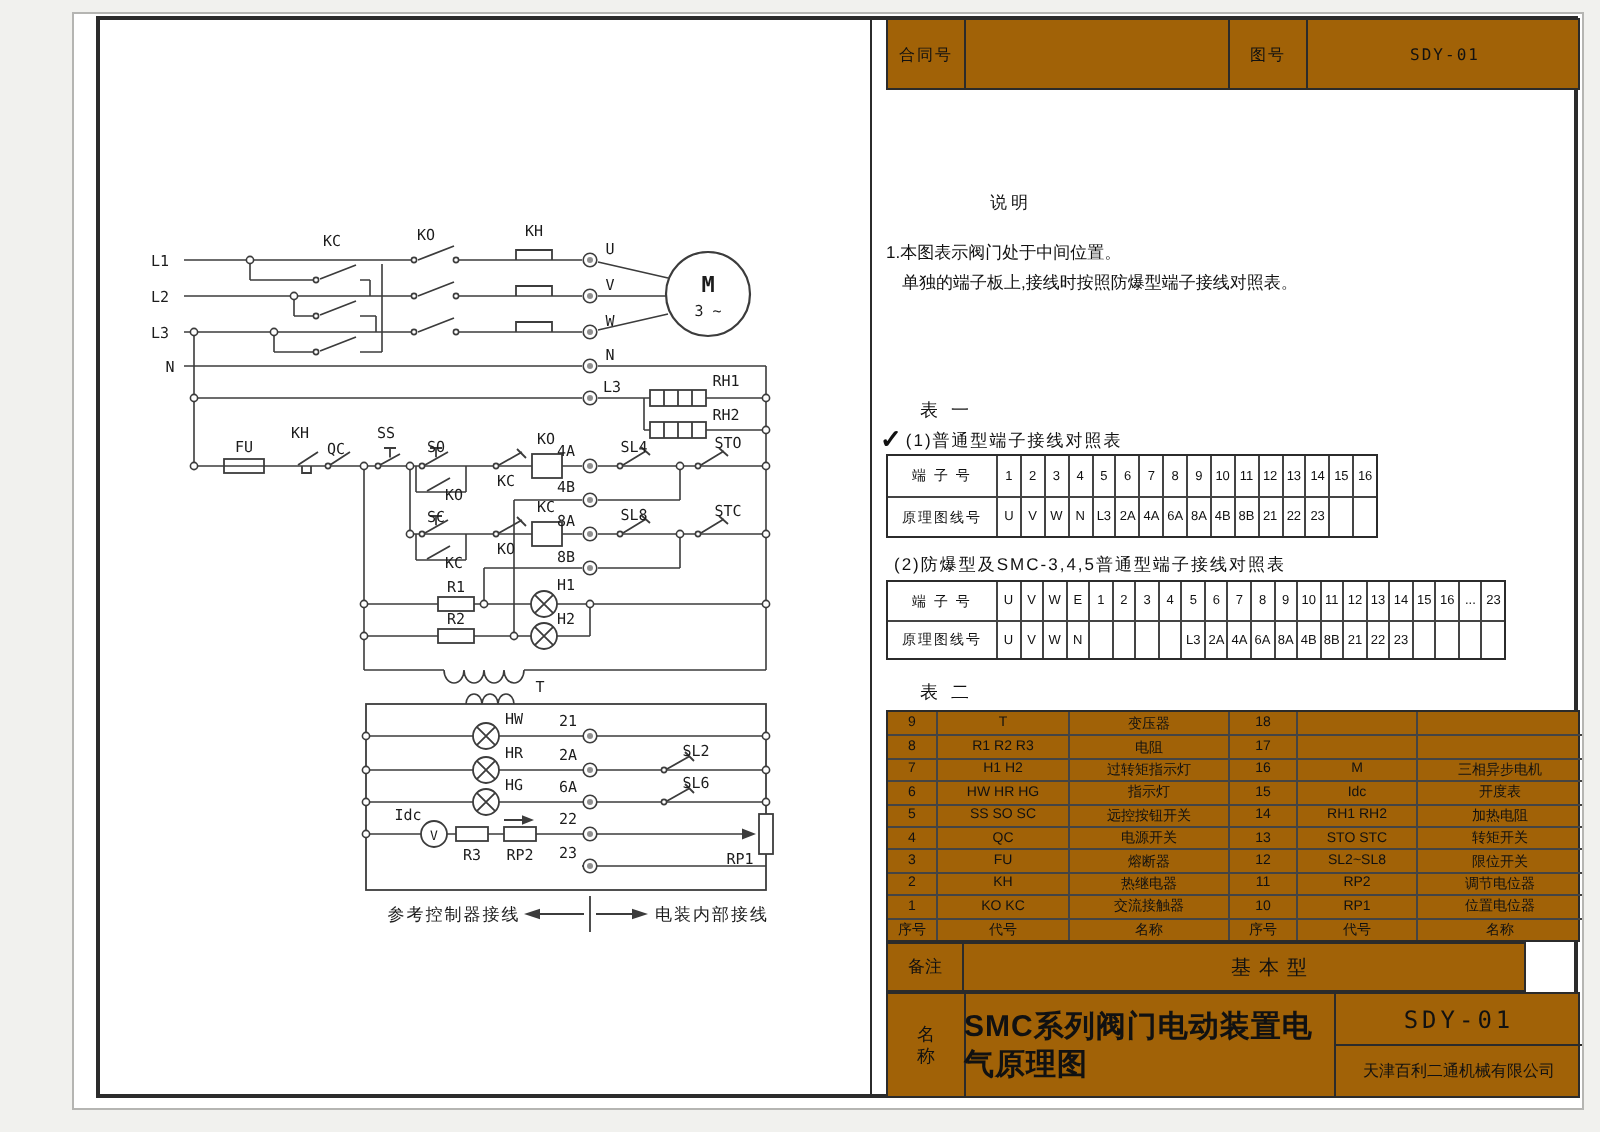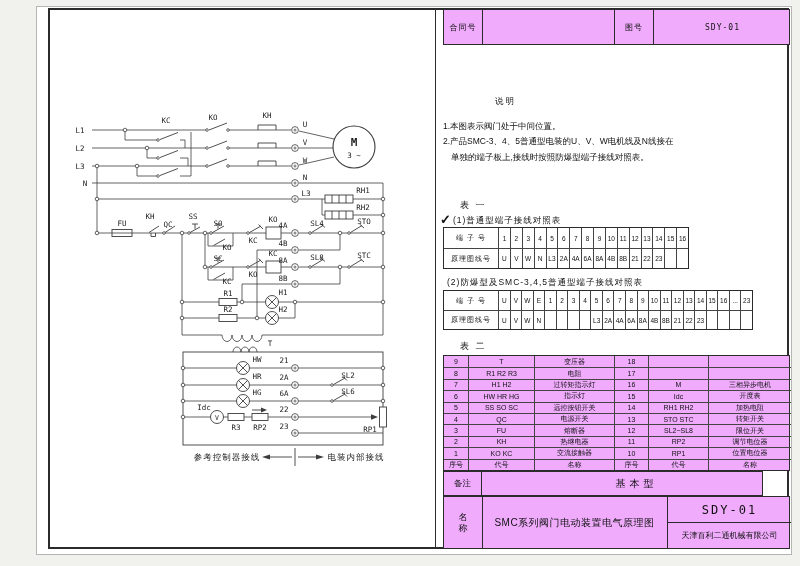--- a/index.html
+++ b/index.html
@@ -1,21 +1,21 @@
 <!DOCTYPE html>
 <html><head>
 <meta charset="utf-8">
 <style>
   html,body{margin:0;padding:0;}
   .page{position:relative;width:800px;height:566px;background:#f1f1ee;font-family:"Liberation Sans",sans-serif;color:#111;overflow:hidden;}
   .sheet{position:absolute;left:36px;top:6px;width:756px;height:549px;background:#fff;border:1px solid #b5b5b2;box-sizing:border-box;}
   .frame{position:absolute;left:48px;top:8px;width:741px;height:541px;border:2px solid #2b2b2b;box-sizing:border-box;}
   svg{position:absolute;left:0;top:0;}
   .divider{position:absolute;left:435px;top:9px;width:1px;height:540px;background:#2b2b2b;}
-  .blk{position:absolute;box-sizing:border-box;border:1px solid #2b2b2b;background:#f0abfc;}
+  .blk{position:absolute;box-sizing:border-box;border:1px solid #2b2b2b;background:#a16207;}
   .grid{display:grid;}
   .cellC{display:flex;align-items:center;justify-content:center;}
   
   .ttop{left:443px;top:9px;width:347px;height:36px;grid-template-columns:38px 132px 39px 138px;}
   .ttop>div{border-left:1px solid #2b2b2b;font-size:8px;letter-spacing:1px;}
   .ttop>div:first-child{border-left:none;}
   .sdy{font-family:"DejaVu Sans Mono",monospace;font-size:12px;letter-spacing:2px;}
   
   .notes{position:absolute;left:443px;top:94px;width:335px;font-size:8.5px;line-height:15.5px;}
   .notes .head{margin-left:52px;margin-bottom:9px;letter-spacing:2px;}
@@ -36,21 +36,21 @@
   .cc{display:flex;align-items:center;justify-content:center;font-size:7px;border-left:1px solid #444;border-top:1px solid #444;overflow:hidden;white-space:nowrap;}
   .comp>.cc:nth-child(-n+6){border-top:none;}
   .comp>.cc:nth-child(6n+1){border-left:none;}
   
   .remark{left:443px;top:471px;width:320px;height:25px;grid-template-columns:38px 309px;}
   .remark .lab{font-size:8.5px;border-right:1px solid #2b2b2b;}
   .remark .val{font-size:10px;letter-spacing:4px;}
   .nameblk{left:443px;top:496px;width:347px;height:53px;grid-template-columns:38px 186px 123px;}
   .nameblk .lab{font-size:9px;border-right:1px solid #2b2b2b;width:100%;height:100%;}
   .nameblk .lab span{width:11px;line-height:11px;word-break:break-all;display:block;text-align:center;}
-  .nameblk .val{font-size:10px;font-weight:normal;border-right:1px solid #2b2b2b;letter-spacing:0.5px;}
+  .nameblk .val{font-size:15px;font-weight:bold;border-right:1px solid #2b2b2b;letter-spacing:0.5px;}
   .nameblk .rcol{display:grid;grid-template-rows:26px 1fr;}
   .nameblk .rcol .dn{font-family:"DejaVu Sans Mono",monospace;font-size:12px;letter-spacing:2px;border-bottom:1px solid #2b2b2b;}
   .nameblk .rcol .co{font-size:8px;}
   
   #labels text{font:7.5px "DejaVu Sans Mono",monospace;fill:#1c1c1c;text-anchor:middle;}
   #labels text.big{font-size:11px;font-weight:bold;}
   #labels text.sm{font-size:6.5px;}
   #labels text.cjk{font-family:"Liberation Sans",sans-serif;font-size:8.5px;letter-spacing:1px;}
 </style>
 </head>
@@ -297,21 +297,20 @@
   <div class="blk grid ttop">
     <div class="cellC">合同号</div>
     <div class="cellC"></div>
     <div class="cellC">图号</div>
     <div class="cellC sdy">SDY-01</div>
   </div>
 
   <div class="notes">
     <div class="head">说明</div>
     <div>1.本图表示阀门处于中间位置。</div>
-    <div>2.产品SMC-3、4、5普通型电装的U、V、W电机线及N线接在</div>
     <div class="l3">单独的端子板上,接线时按照防爆型端子接线对照表。</div>
   </div>
 
   <div class="slabel" style="left:448px;top:199px;">表 一</div>
   <div class="sub" style="left:440px;top:211px;text-align:right;"><span class="check">✓</span><span>(1)普通型端子接线对照表</span></div>
   <div class="blk ttab t1" style="left:443px;top:227px;width:246px;height:42px;">
     <div class="trow">
         <div class="th">端 子 号</div>
         <div class="tc">1</div>
         <div class="tc">2</div>

